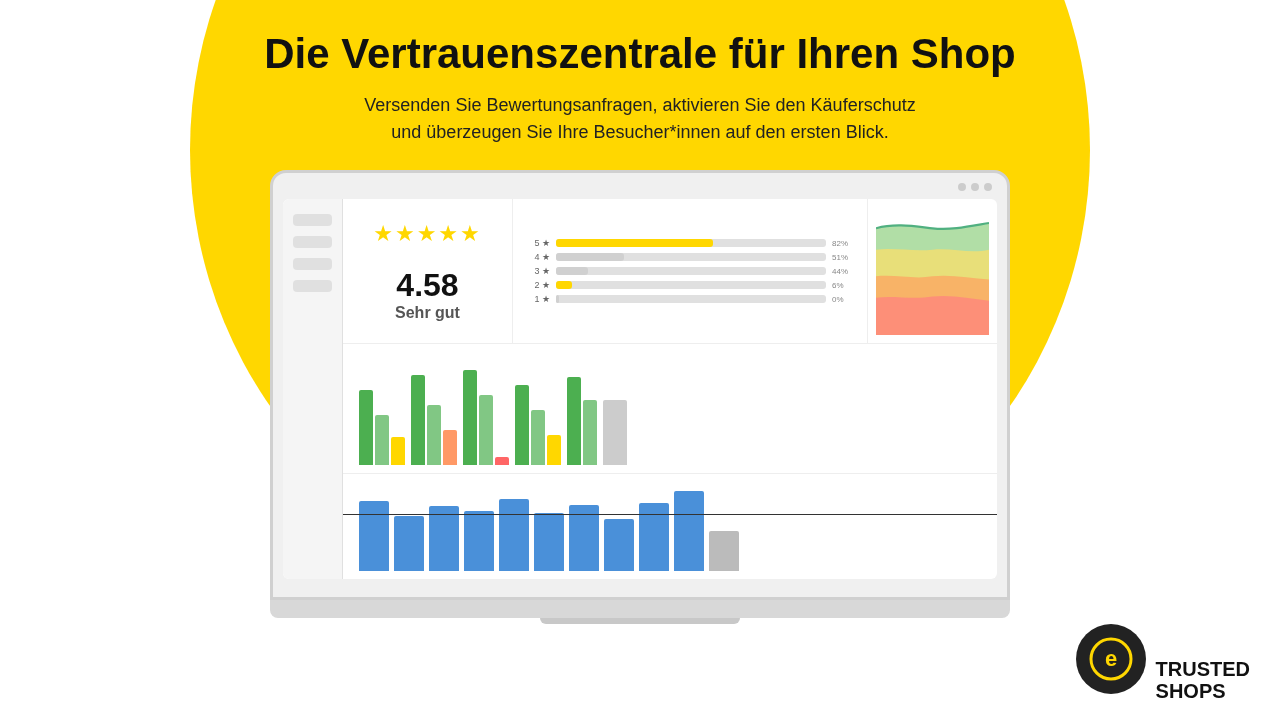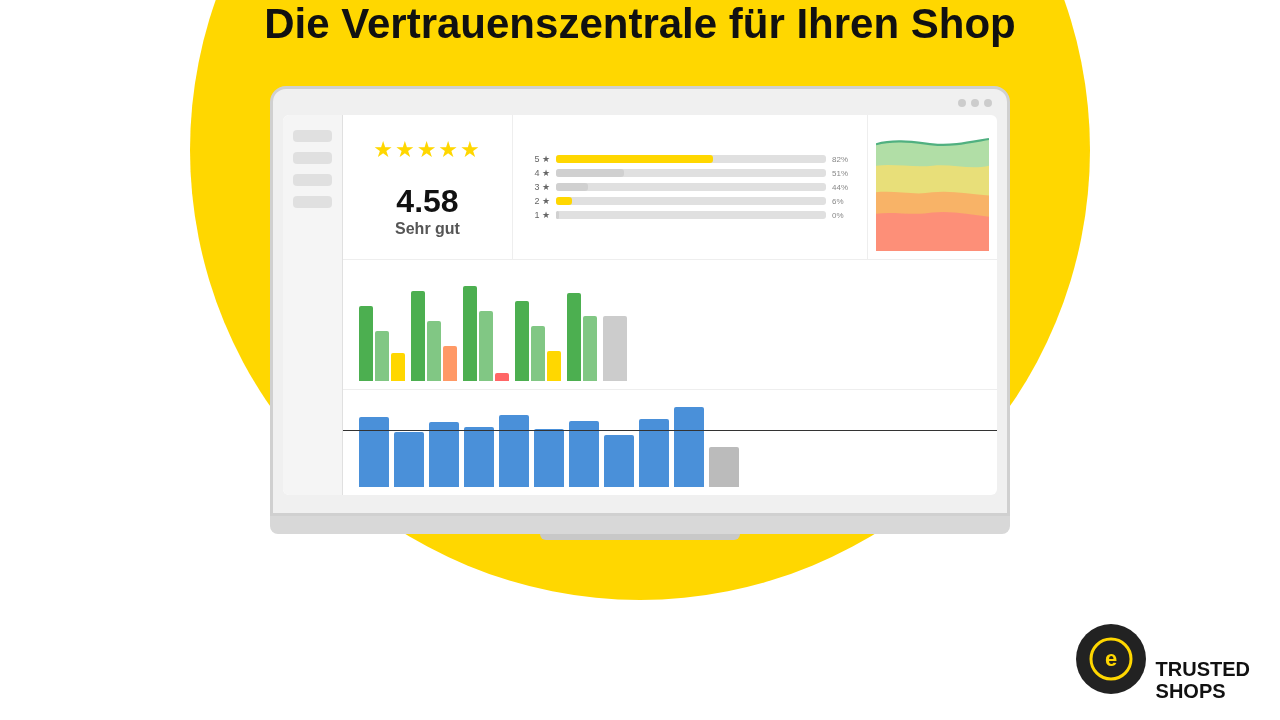--- a/index.html
+++ b/index.html
@@ -24,20 +24,21 @@
       transform: translateX(-50%);
       z-index: 0;
     }
 
     .content {
       position: relative;
       z-index: 1;
       display: flex;
       flex-direction: column;
       align-items: center;
+      padding-top: 30px;
     }
 
     .headline {
       font-size: 42px;
       font-weight: 900;
       color: #111111;
       text-align: center;
       margin-bottom: 14px;
     }
 
@@ -317,20 +318,24 @@
       margin-top: 43px;
     }
   </style>
 </head>
 <body>
 
 <div class="yellow-circle"></div>
 
 <div class="content">
   <h1 class="headline">Die Vertrauenszentrale für Ihren Shop</h1>
+  <p class="subheadline">
+    Versenden Sie Bewertungsanfragen, aktivieren Sie den Käuferschutz<br>
+    und überzeugen Sie Ihre Besucher*innen auf den ersten Blick.
+  </p>
 
   <div class="laptop-wrapper">
     <div class="laptop-screen">
       <div class="screen-dots">
         <div class="dot"></div>
         <div class="dot"></div>
         <div class="dot"></div>
       </div>
       <div class="screen-inner">
 

